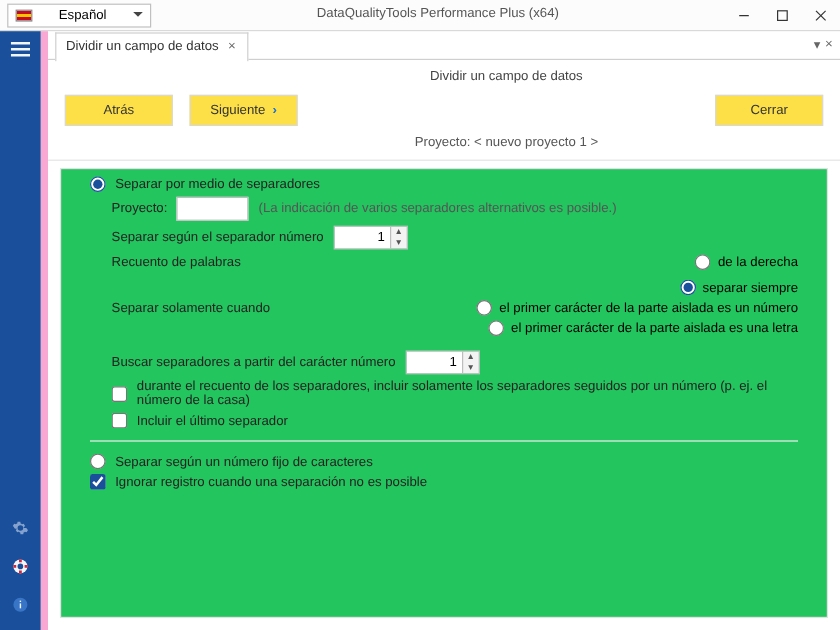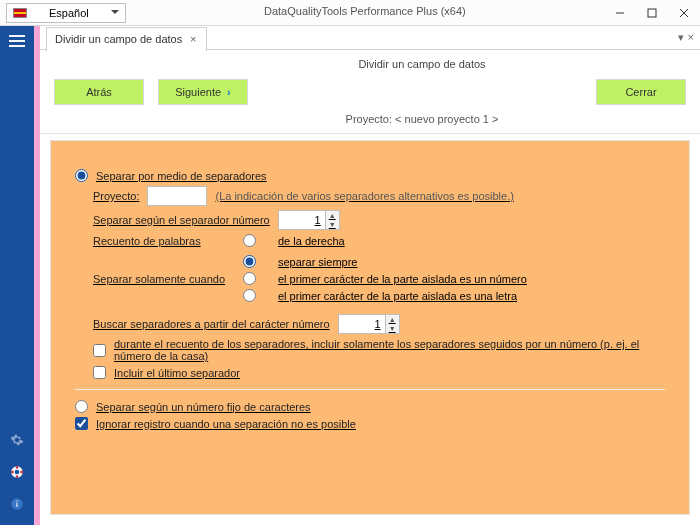--- a/index.html
+++ b/index.html
@@ -17,38 +17,38 @@
 .rail-top, .rail-bottom { display:flex; flex-direction:column; gap:14px; align-items:center;}
 .rail-bottom { margin-top:auto; padding-bottom:6px;}
 .rail-icon { color: #fff; width:18px; height:18px; opacity:.95; display:flex; align-items:center; justify-content:center;}
 .main { flex:1; display:flex; flex-direction:column; border-left:6px solid #f9a8d4;}
 .tabstrip { display:flex; align-items:center; border-bottom:1px solid #cfcfcf; height:24px; padding:0 6px;}
 .tab { display:flex; align-items:center; gap:6px; padding:0 8px; height:24px; border:1px solid transparent; border-bottom:none; color:#333;}
 .tab.active { border-color:#cfcfcf; background:#fff; position:relative; top:1px;}
 .tab .close { width:10px; text-align:center; color:#666; cursor:pointer;}
 .tabstrip-right { margin-left:auto; display:flex; gap:4px; color:#666;}
 .toolbar { display:flex; align-items:center; padding:8px 14px; gap:14px; border-bottom:1px solid #e4e4e4;}
-.btn { height:26px; min-width:90px; background:#bef264; border:1px solid #d8d8d8; display:flex; align-items:center; justify-content:center; gap:6px; color:#333; cursor:pointer;}
+.btn { height:26px; min-width:90px; background:#fde047; border:1px solid #d8d8d8; display:flex; align-items:center; justify-content:center; gap:6px; color:#333; cursor:pointer;}
 .chev-right{ color:#1a6fd6; font-weight:bold;}
 .header-mid{ flex:1; text-align:center; color:#444;}
 .header-mid .line2{ color:#555;margin-top:43px;}
-.content{ padding:24px 24px 10px 24px; overflow:auto; border:1px solid #e2e2e2; margin:6px 10px 10px 10px; background:#fdba74; flex:1;text-decoration:underline;}
+.content{ padding:2px 24px 10px 24px; overflow:auto; border:1px solid #e2e2e2; margin:6px 10px 10px 10px; background:#22c55e; flex:1;}
 .row{ display:flex; align-items:center; gap:8px; margin:4px 0; color:#222;}
 .indent1{ margin-left:18px;}
 .lbl{ color:#222;}
 .hint{ color:#555;}
 input[type=text].sep{ width:60px; height:20px; border:1px solid #bdbdbd; padding:0 4px;}
 .spinner{ display:flex; align-items:center; border:1px solid #bdbdbd; height:20px;}
 .spinner input{ width:46px; height:18px; border:none; text-align:right; padding-right:4px;}
 .spinner .arrows{ display:flex; flex-direction:column; width:14px; background:#f3f3f3; border-left:1px solid #bdbdbd; height:100%;}
 .spinner .arrows span{ flex:1; display:flex; align-items:center; justify-content:center; font-size:7px; color:#555; cursor:pointer;}
 input[type=radio],input[type=checkbox]{ accent-color:#1a4f9c; margin:0;}
 .radiogrid{ display:grid; grid-template-columns:150px auto; row-gap:4px; margin-left:18px; align-items:center;}
 .radiogrid .opts{ display:flex; flex-direction:column; gap:4px;}
-.opt{ display:flex; align-items:center; gap:22px;}
+.opt{ display:flex; align-items:center; gap:6px;justify-content:flex-end;}
 .section-gap{ height:8px;}
 hr.sep{ border:none; border-top:1px solid #eee; margin:10px 0;}
 svg{display:block;}
 </style>
 </head>
 <body>
 
 <div class="titlebar">
   <div class="lang-btn">
     <span class="flag-es"></span>

